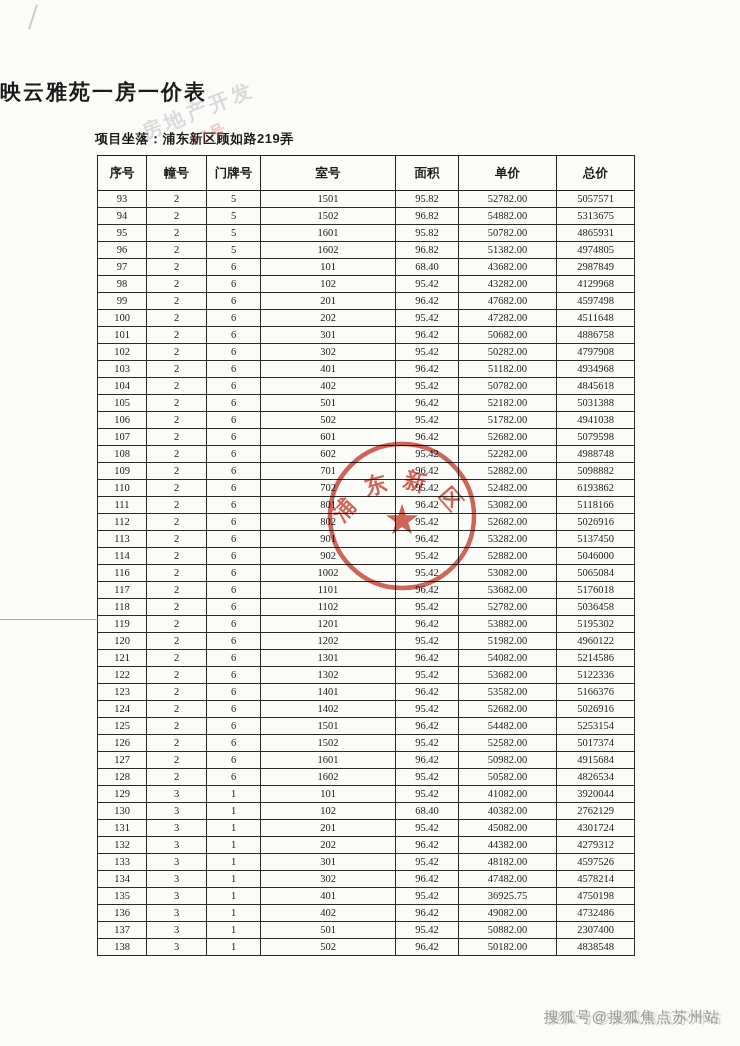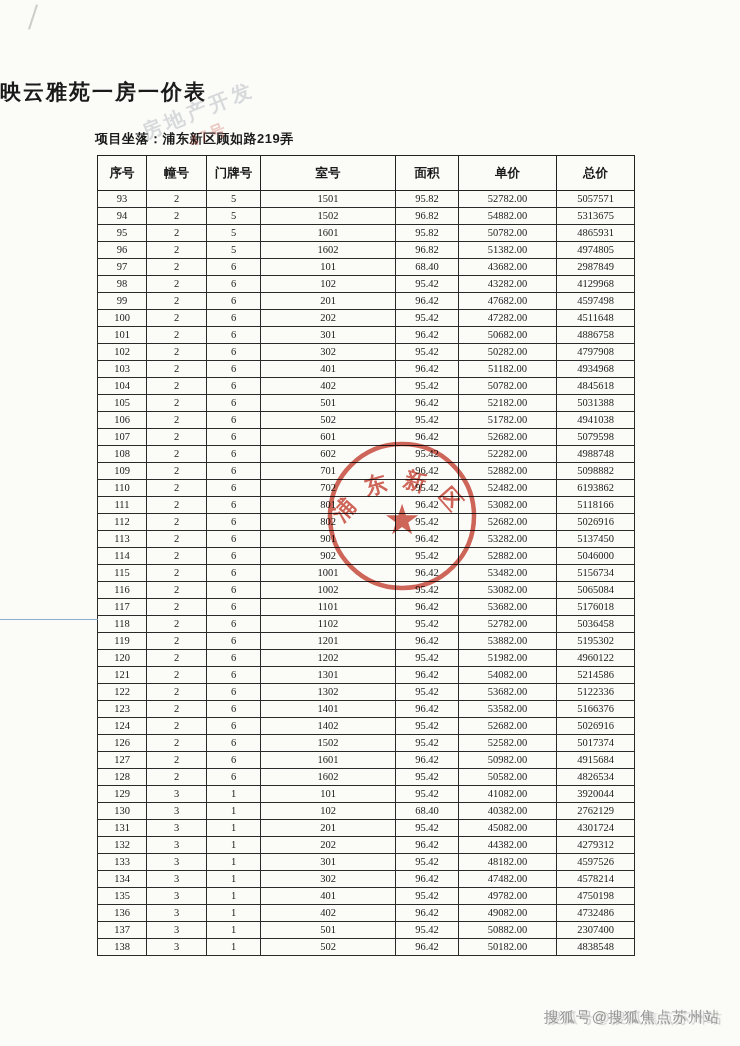--- a/index.html
+++ b/index.html
@@ -314,29 +314,20 @@
         <tr>
           <td>114</td>
           <td>2</td>
           <td>6</td>
           <td>902</td>
           <td>95.42</td>
           <td>52882.00</td>
           <td>5046000</td>
         </tr>
         <tr>
-          <td>115</td>
-          <td>2</td>
-          <td>6</td>
-          <td>1001</td>
-          <td>96.42</td>
-          <td>53482.00</td>
-          <td>5156734</td>
-        </tr>
-        <tr>
           <td>116</td>
           <td>2</td>
           <td>6</td>
           <td>1002</td>
           <td>95.42</td>
           <td>53082.00</td>
           <td>5065084</td>
         </tr>
         <tr>
           <td>117</td>
@@ -402,20 +393,29 @@
           <td>5166376</td>
         </tr>
         <tr>
           <td>124</td>
           <td>2</td>
           <td>6</td>
           <td>1402</td>
           <td>95.42</td>
           <td>52682.00</td>
           <td>5026916</td>
+        </tr>
+        <tr>
+          <td>125</td>
+          <td>2</td>
+          <td>6</td>
+          <td>1501</td>
+          <td>96.42</td>
+          <td>54482.00</td>
+          <td>5253154</td>
         </tr>
         <tr>
           <td>126</td>
           <td>2</td>
           <td>6</td>
           <td>1502</td>
           <td>95.42</td>
           <td>52582.00</td>
           <td>5017374</td>
         </tr>
@@ -490,21 +490,21 @@
           <td>96.42</td>
           <td>47482.00</td>
           <td>4578214</td>
         </tr>
         <tr>
           <td>135</td>
           <td>3</td>
           <td>1</td>
           <td>401</td>
           <td>95.42</td>
-          <td>49782.00</td>
+          <td>36925.75</td>
           <td>4750198</td>
         </tr>
         <tr>
           <td>136</td>
           <td>3</td>
           <td>1</td>
           <td>402</td>
           <td>96.42</td>
           <td>49082.00</td>
           <td>4732486</td>

